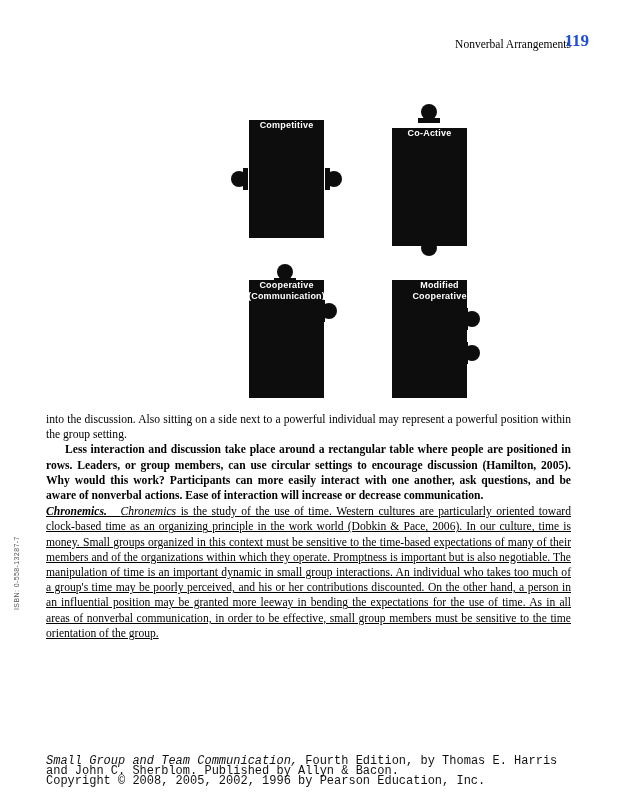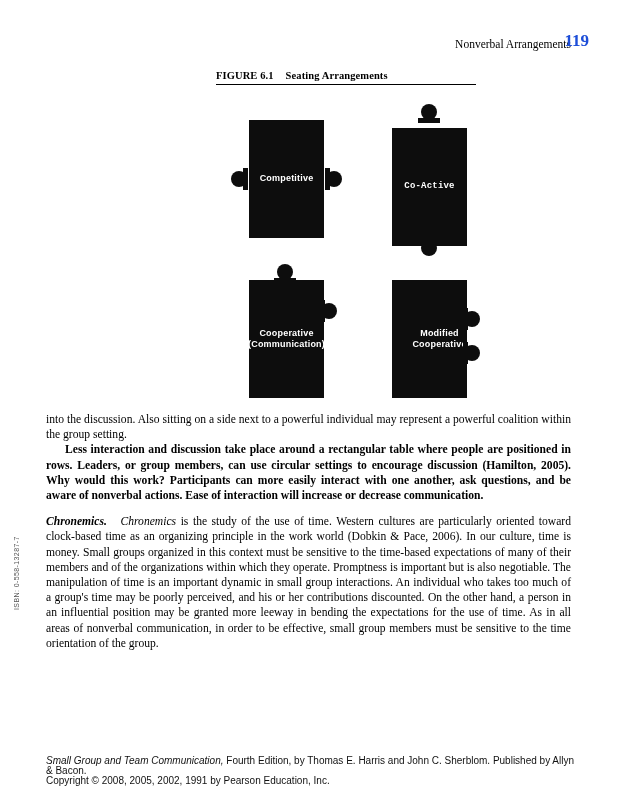--- a/index.html
+++ b/index.html
@@ -78,21 +78,21 @@
   }
   .table-box {
     position: absolute;
     background: #0d0d0d;
     color: #ffffff;
     font-family: "Liberation Sans", sans-serif;
     font-size: 9px;
     font-weight: bold;
     text-align: center;
     display: flex;
-    align-items: center;
+    align-items: flex-start;
     justify-content: center;
     line-height: 1.25;
     letter-spacing: 0.2px;
   }
   
   .person {
     position: absolute;
     width: 22px;
     height: 14px;
   }
@@ -124,21 +124,21 @@
     left: 46px;
     right: 46px;
     font-family: "Liberation Serif", serif;
     font-size: 11.6px;
     line-height: 15.2px;
     color: #000;
     text-align: justify;
   }
   .body-text p { margin: 0; }
   .body-text p.indent { text-indent: 19px; font-weight: bold; }
-  .body-text p.space-before { margin-top: 11px; }
+  .body-text p.space-before { margin-top: 1px; text-decoration: underline; }
   .term { font-style: italic; font-weight: bold; }
   .ital { font-style: italic; }
 
   
   .spine-isbn {
     position: absolute;
     left: 13px;
     top: 610px;
     transform: rotate(-90deg);
     transform-origin: left top;
@@ -148,63 +148,57 @@
     letter-spacing: 0.4px;
     white-space: nowrap;
   }
 
   
   .footer {
     position: absolute;
     left: 46px;
     right: 40px;
     bottom: 14px;
-    font-family: Liberation Sans, sans-serif;
-    font-size: 10px;
+    font-family: Liberation Mono, monospace;
+    font-size: 12px;
     line-height: 10px;
     color: #111;
   }
   .footer .line1 { font-style: italic; }
   .footer .line1 .roman { font-style: normal; }
 </style>
 </head>
 <body>
 
 <div class="page">
 
   <div class="running-head">
     <span class="rh-title">Nonverbal Arrangements</span>
   </div>
   <div class="page-number">119</div>
 
-  <div class="figure-block">
-    <div class="figure-caption">
-      <span class="fig-label">FIGURE 6.1</span><span>Seating Arrangements</span>
-    </div>
-    <div class="figure-rule"></div>
-  </div>
 
   <div class="diagram">
 
     <div class="seat-group" style="left:4px; top:22px; width:140px; height:118px;">
       <div class="table-box" style="left:55px; top:0; width:75px; height:118px;">
         <span>Competitive</span>
       </div>
       <div class="person left" style="left:38px; top:48px;">
         <div class="head"></div>
           <div class="bar"></div>
       </div>
       <div class="person right" style="left:133px; top:48px;">
         <div class="head"></div>
           <div class="bar"></div>
       </div>
     </div>
 
     <div class="seat-group" style="left:186px; top:4px; width:140px; height:148px;">
-      <div class="table-box" style="left:16px; top:26px; width:75px; height:118px;font-family:Liberation Mono, monospace;">
+      <div class="table-box" style="left:16px; top:26px; width:75px; height:118px;">
         <span>Co-Active</span>
       </div>
       <div class="person top" style="left:42px; top:4px;">
         <div class="head"></div>
           <div class="bar"></div>
       </div>
       <div class="person bottom" style="left:42px; top:140px;">
         <div class="head"></div>
           <div class="bar"></div>
       </div>
@@ -240,25 +234,25 @@
       </div>
       <div class="person right" style="left:89px; top:62px;">
         <div class="head"></div>
           <div class="bar"></div>
       </div>
     </div>
 
   </div>
 
   <div class="body-text" style="top:412px;">
-    <p>into the discussion. Also sitting on a side next to a powerful individual may represent a powerful coalition within the group setting.</p>
+    <p>into the discussion. Also sitting on a side next to a powerful individual may represent a powerful position within the group setting.</p>
     <p class="indent">Less interaction and discussion take place around a rectangular table where people are positioned in rows. Leaders, or group members, can use circular settings to encourage discussion (Hamilton, 2005). Why would this work? Participants can more easily interact with one another, ask questions, and be aware of nonverbal actions. Ease of interaction will increase or decrease communication.</p>
     <p class="space-before"><span class="term">Chronemics.</span>&nbsp;&nbsp;&nbsp;<span class="ital">Chronemics</span><span> is the study of the use of time. Western cultures are particularly oriented toward clock-based time as an organizing principle in the work world (Dobkin &amp; Pace, 2006). In our culture, time is money. Small groups organized in this context must be sensitive to the time-based expectations of many of their members and of the organizations within which they operate. Promptness is important but is also negotiable. The manipulation of time is an important dynamic in small group interactions. An individual who takes too much of a group's time may be poorly perceived, and his or her contributions discounted. On the other hand, a person in an influential position may be granted more leeway in bending the expectations for the use of time. As in all areas of nonverbal communication, in order to be effective, small group members must be sensitive to the time orientation of the group.</span></p>
   </div>
 
   <div class="spine-isbn">ISBN: 0-558-13287-7</div>
 
   <div class="footer">
     <div class="line1"><span>Small Group and Team Communication,</span><span class="roman"> Fourth Edition, by Thomas E. Harris and John C. Sherblom. Published by Allyn &amp; Bacon.</span></div>
-    <div>Copyright © 2008, 2005, 2002, 1991 by Pearson Education, Inc.</div>
+    <div>Copyright © 2008, 2005, 2002, 1996 by Pearson Education, Inc.</div>
   </div>
 
 </div>
 
 </body></html>

